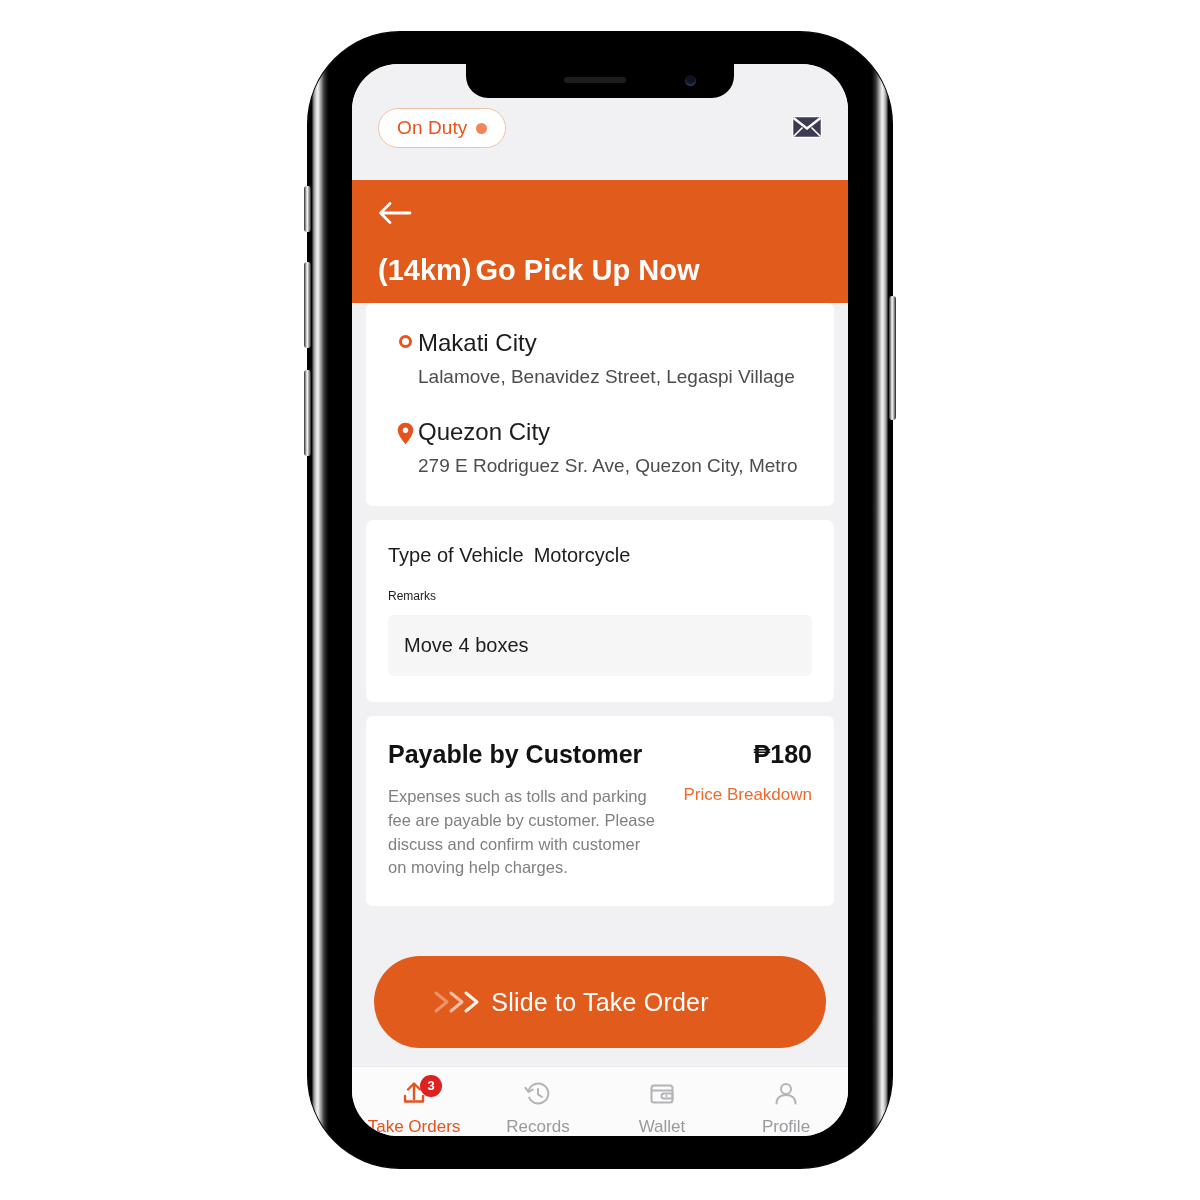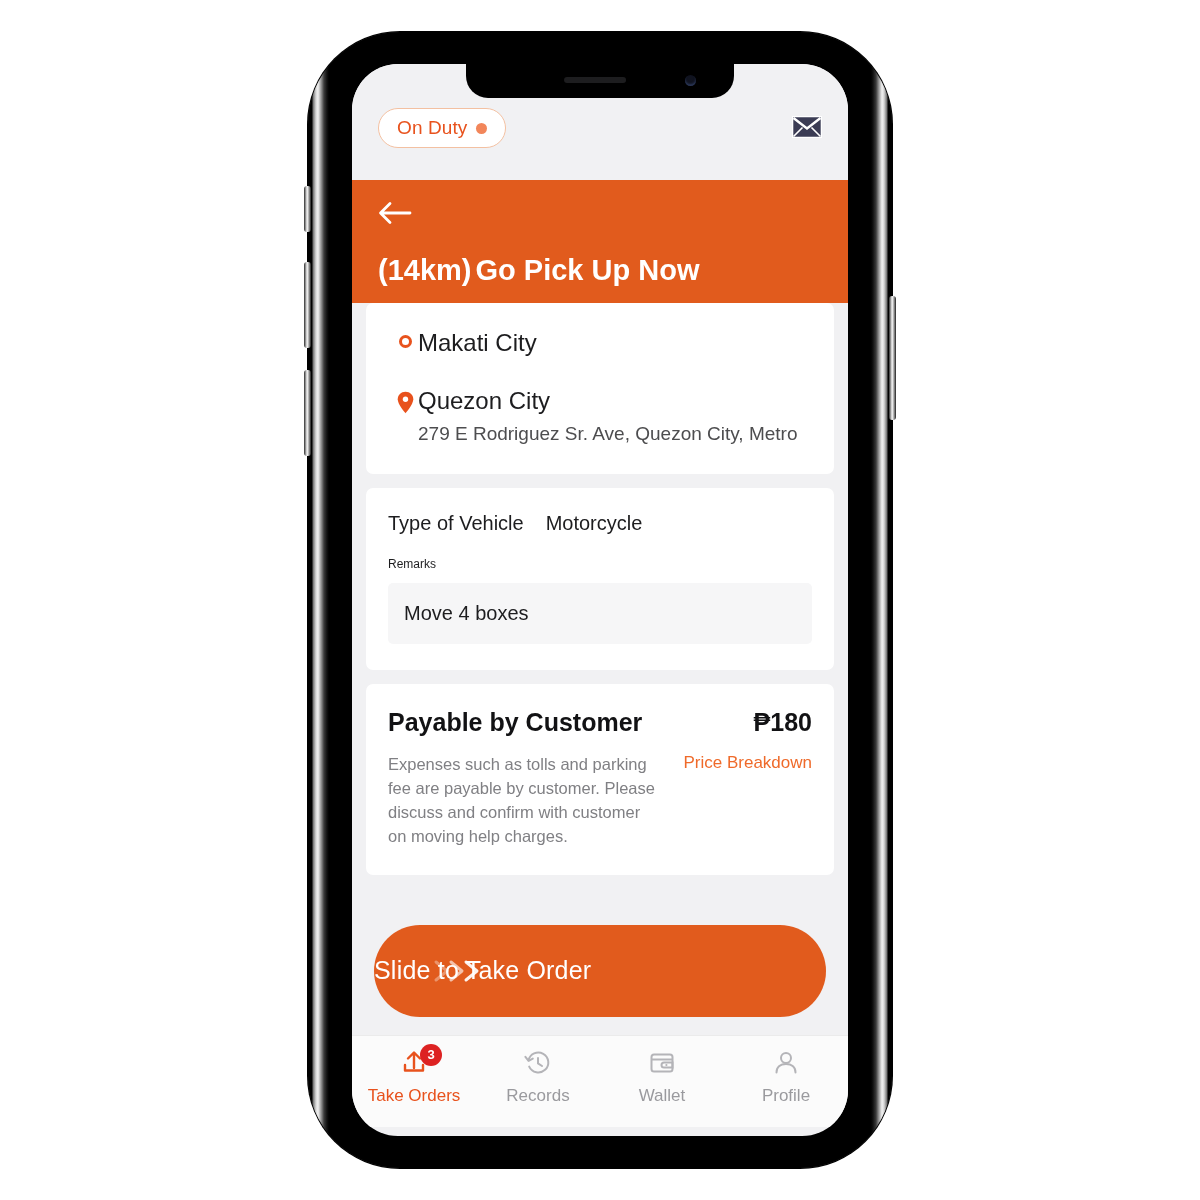--- a/index.html
+++ b/index.html
@@ -207,21 +207,21 @@
     font-size: 19px;
     color: #4d4d4f;
     line-height: 1.25;
   }
 
   
   #vehicle-card { padding: 24px 22px 26px 22px; }
   .vehicle-row {
     display: flex;
     align-items: baseline;
-    gap: 22px;
+    gap: 10px;
   }
   .vehicle-label { font-size: 20px; color: #1d1d1f; }
   .vehicle-value { font-size: 20px; color: #1d1d1f; }
   .remarks-label {
     font-size: 12px;
     color: #1d1d1f;
     margin-top: 22px;
   }
   #remarks-box {
     margin-top: 12px;
@@ -286,20 +286,21 @@
   }
   #slide-chevrons {
     position: absolute;
     left: 56px;
     display: flex;
     align-items: center;
     gap: 1px;
   }
   #slide-label {
     width: 100%;
+    text-align: center;
     color: #ffffff;
     font-size: 25px;
     letter-spacing: .2px;
   }
 
   
   #bottom-nav {
     background: #fbfbfb;
     border-top: 1px solid #ebebeb;
     height: 92px;
@@ -384,20 +385,21 @@
     <div id="body-scroll">
 
       <div class="card" id="addresses-card">
 
         <div class="addr-row">
           <div class="addr-ico">
             <div class="pickup-dot"></div>
           </div>
           <div class="addr-text">
             <div class="addr-city">Makati City</div>
+            <div class="addr-detail">Lalamove, Benavidez Street, Legaspi Village</div>
           </div>
         </div>
 
         <div class="addr-row">
           <div class="addr-ico">
             <svg width="17" height="23" viewBox="0 0 17 23" style="margin-top:-2px;">
               <path d="M8.5 0.7 C4.0 0.7 0.7 4.0 0.7 8.3 C0.7 13.6 8.5 22.3 8.5 22.3 C8.5 22.3 16.3 13.6 16.3 8.3 C16.3 4.0 13.0 0.7 8.5 0.7 Z" fill="#e8521d"></path>
               <circle cx="8.5" cy="8.2" r="2.7" fill="#ffffff"></circle>
             </svg>
           </div>

